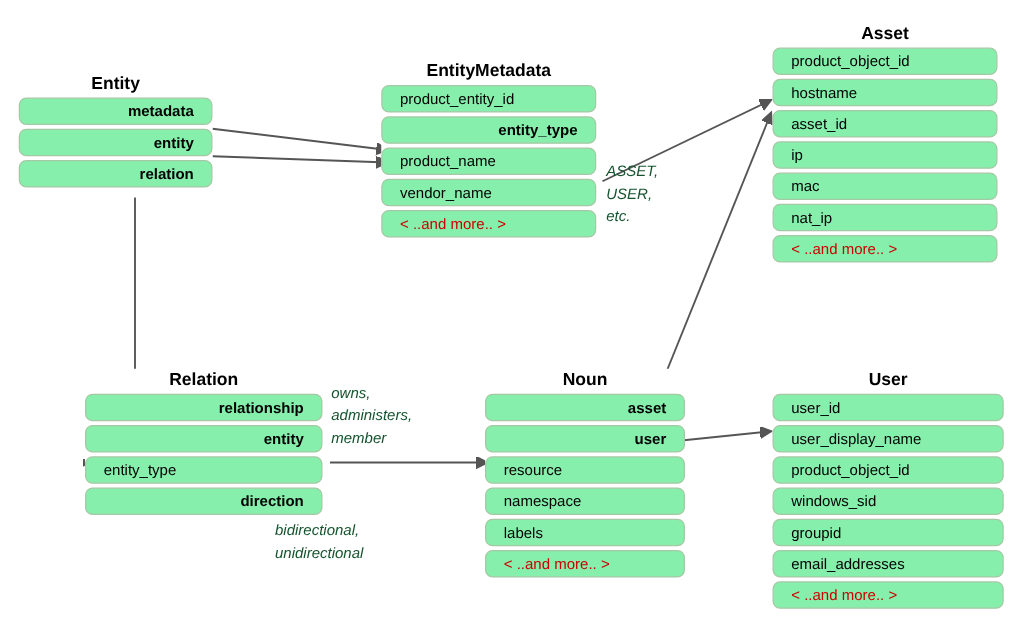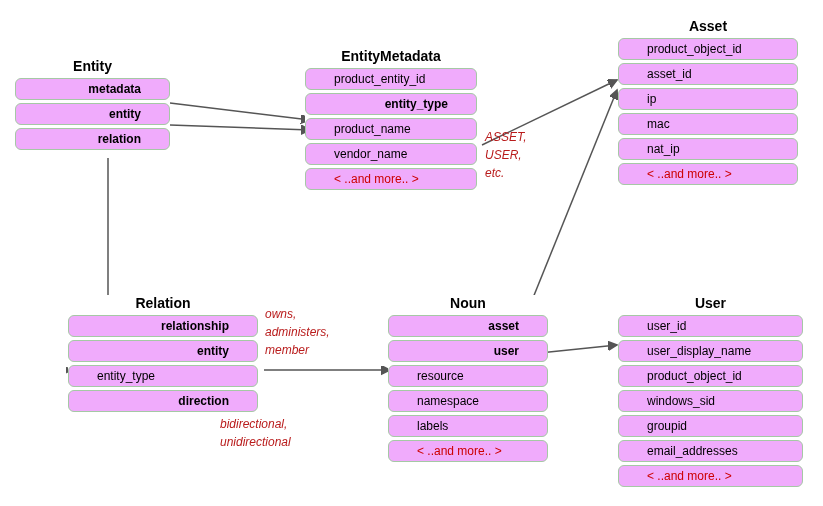--- a/index.html
+++ b/index.html
@@ -32,42 +32,42 @@
       color: #000;
     }
 
     .field-list {
       display: flex;
       flex-direction: column;
       gap: 3px;
     }
 
     .field {
-      background: #f0abfc;
+      background: #86efac;
       border: 1px solid #a5c8a5;
       border-radius: 6px;
-      padding: 3px 28px;
+      padding: 3px 14px;
       font-size: 12px;
       color: #000;
       white-space: nowrap;
     }
 
     .field.bold {
       font-weight: bold;
       text-align: right;
     }
 
     .field.red {
       color: #cc0000;
     }
 
     .annotation {
       position: absolute;
       font-size: 12px;
-      color: #b91c1c;
+      color: #14532d;
       font-style: italic;
     }
 
     svg.arrows {
       position: absolute;
       top: 0;
       left: 0;
       width: 823px;
       height: 506px;
       pointer-events: none;
@@ -135,20 +135,21 @@
       <div class="field red">&lt; ..and more.. &gt;</div>
     </div>
   </div>
 
   <div class="annotation" style="left:485px; top:128px; line-height:1.5;">ASSET,<br>USER,<br>etc.</div>
 
   <div class="entity-box" style="left:618px; top:18px; width:180px;">
     <div class="entity-title">Asset</div>
     <div class="field-list">
       <div class="field">product_object_id</div>
+      <div class="field">hostname</div>
       <div class="field">asset_id</div>
       <div class="field">ip</div>
       <div class="field">mac</div>
       <div class="field">nat_ip</div>
       <div class="field red">&lt; ..and more.. &gt;</div>
     </div>
   </div>
 
   <div class="entity-box" style="left:68px; top:295px; width:190px;">
     <div class="entity-title">Relation</div>

